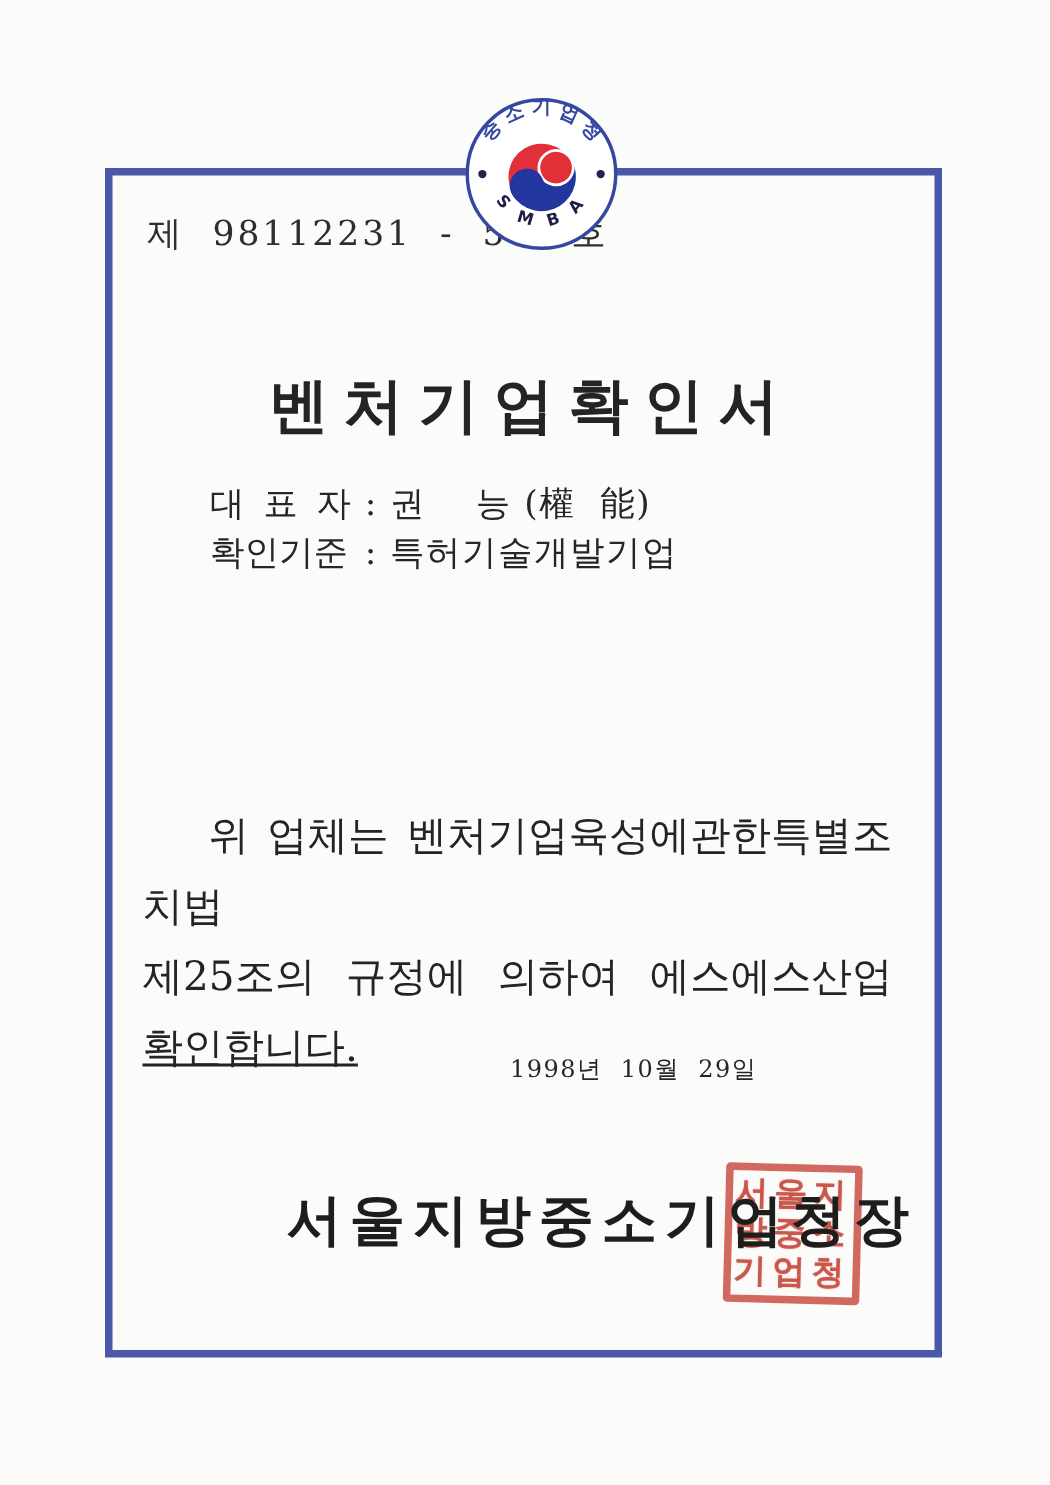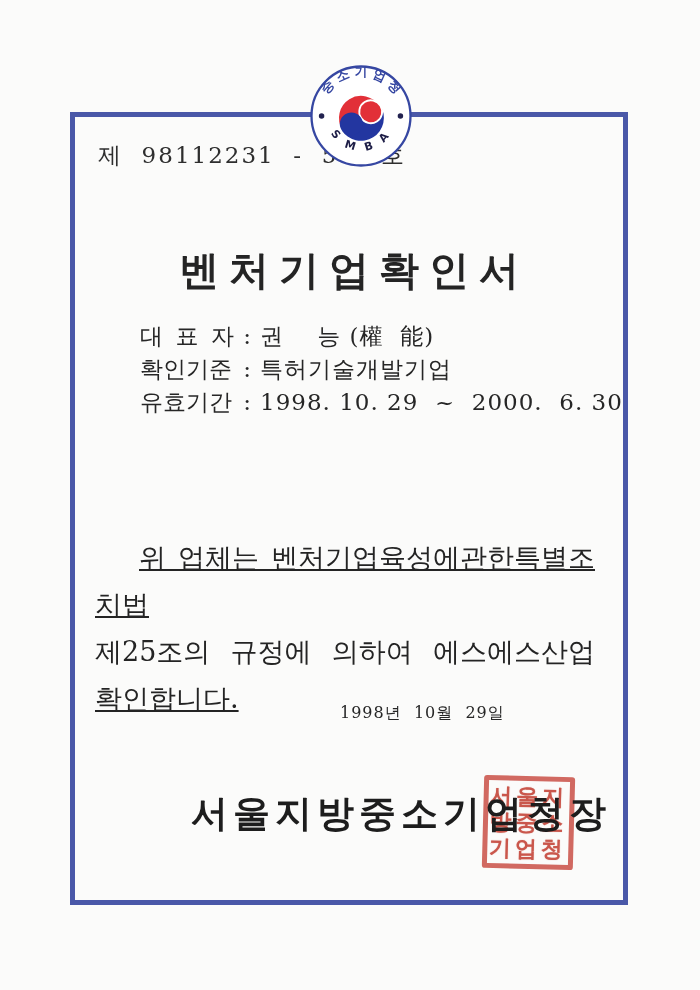--- a/index.html
+++ b/index.html
@@ -44,21 +44,21 @@
     text-align:justify;text-align-last:justify;
     vertical-align:top;
   }
   .field-colon{display:inline-block;width:26px;text-align:center;}
   .field-value{letter-spacing:1px;}
 
   
   .body-text{position:absolute;left:95px;top:534px;width:500px;
     font-size:27px;line-height:47px;color:#242424;}
   .body-line{text-align:justify;text-align-last:justify;}
-  .body-line.first{text-indent:44px;text-decoration:underline;}
+  .body-line.first{text-indent:44px;}
   .body-line.last{text-align:right;text-align-last:left;text-decoration:underline;}
 
   
   .date-line{
     position:absolute;left:340px;top:703px;width:270px;
     text-align:left;font-size:16px;letter-spacing:1px;
   }
 
   
   .issuer{
@@ -120,23 +120,20 @@
 
   <div class="title">벤처기업확인서</div>
 
   <div class="fields">
     <div class="field-row">
       <span class="field-label">대 표 자</span><span class="field-colon">:</span><span class="field-value pre">권    능 (權  能)</span>
     </div>
     <div class="field-row">
       <span class="field-label">확인기준</span><span class="field-colon">:</span><span class="field-value pre">특허기술개발기업</span>
     </div>
-    <div class="field-row">
-      <span class="field-label">유효기간</span><span class="field-colon">:</span><span class="field-value pre">1998. 10. 29  ~  2000.  6. 30</span>
-    </div>
   </div>
 
   <div class="body-text">
     <div class="body-line first">위 업체는 벤처기업육성에관한특별조치법</div>
     <div class="body-line">제25조의 규정에 의하여 에스에스산업</div>
     <div class="body-line last">확인합니다.</div>
   </div>
 
   <div class="date-line pre">1998년  10월  29일</div>
 

